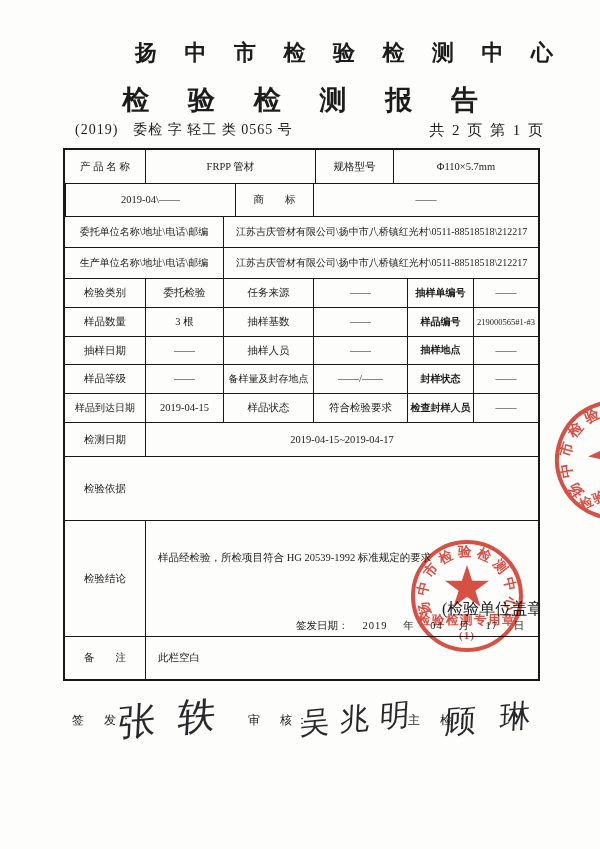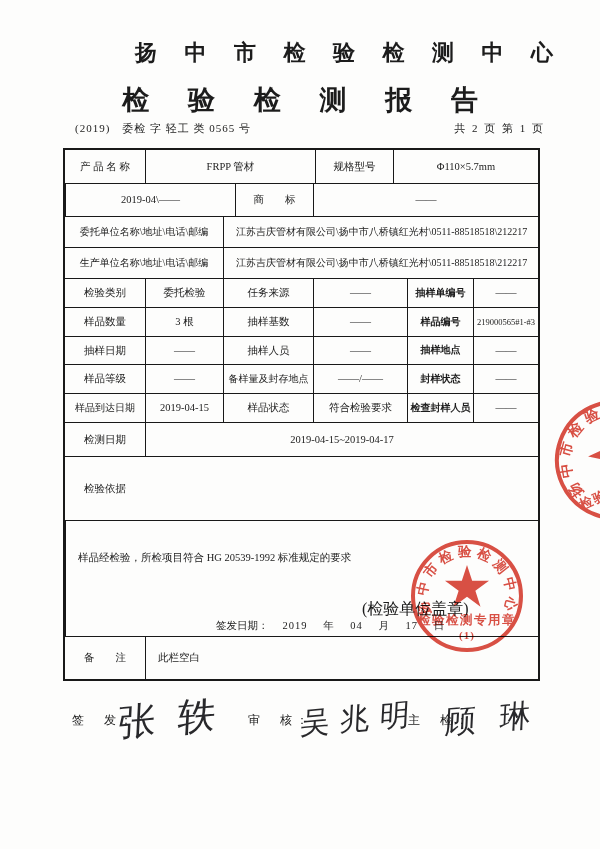--- a/index.html
+++ b/index.html
@@ -8,22 +8,22 @@
     font-family:"Liberation Serif","DejaVu Serif",serif;color:#1c1c1c;
   }
   .hdr-org{
     position:absolute;top:38px;left:0;width:600px;text-align:center;
     font-size:22px;font-weight:bold;letter-spacing:11px;text-indent:11px;padding-left:44px;
   }
   .hdr-title{
     position:absolute;top:82px;left:0;width:600px;text-align:center;
     font-size:27px;font-weight:bold;letter-spacing:16px;text-indent:16px;
   }
-  .doc-no{position:absolute;top:121px;left:75px;font-size:11px;letter-spacing:1px;}
-  .page-info{position:absolute;top:121px;right:55px;font-size:11px;letter-spacing:2px;}
+  .doc-no{position:absolute;top:121px;left:75px;font-size:14px;letter-spacing:1px;}
+  .page-info{position:absolute;top:121px;right:55px;font-size:15px;letter-spacing:2px;}
 
   .tbl{position:absolute;left:63px;top:148px;width:477px;border:2px solid #191919;box-sizing:border-box;background:transparent;}
   .tr{display:flex;border-top:1.5px solid #191919;box-sizing:border-box;align-items:stretch;}
   .tr.first{border-top:none;}
   .td{
     box-sizing:border-box;border-left:1.5px solid #191919;
     display:flex;align-items:center;justify-content:center;text-align:center;
     font-size:10.5px;line-height:1.25;white-space:nowrap;overflow:hidden;
   }
   .td.fc{border-left:none;}
@@ -134,20 +134,21 @@
   <div class="tr" style="height:34px">
     <div class="td fc w80">检测日期</div>
     <div class="td flex">2019-04-15~2019-04-17</div>
   </div>
 
   <div class="tr" style="height:64px">
     <div class="td fc w80">检验依据</div>
   </div>
 
   <div class="tr" style="height:116px">
+    <div class="td fc w80">检验结论</div>
     <div class="td flex ccell">
       <span class="concl-text">样品经检验，所检项目符合 HG 20539-1992 标准规定的要求</span>
       <span class="seal-note">(检验单位盖章)</span>
       <span class="issue-line"><span>签发日期：</span><span class="dt">2019 年 04 月 17 日</span></span>
     </div>
   </div>
 
   <div class="tr" style="height:43px">
     <div class="td fc w80">备　　注</div>
     <div class="td flex left">此栏空白</div>

